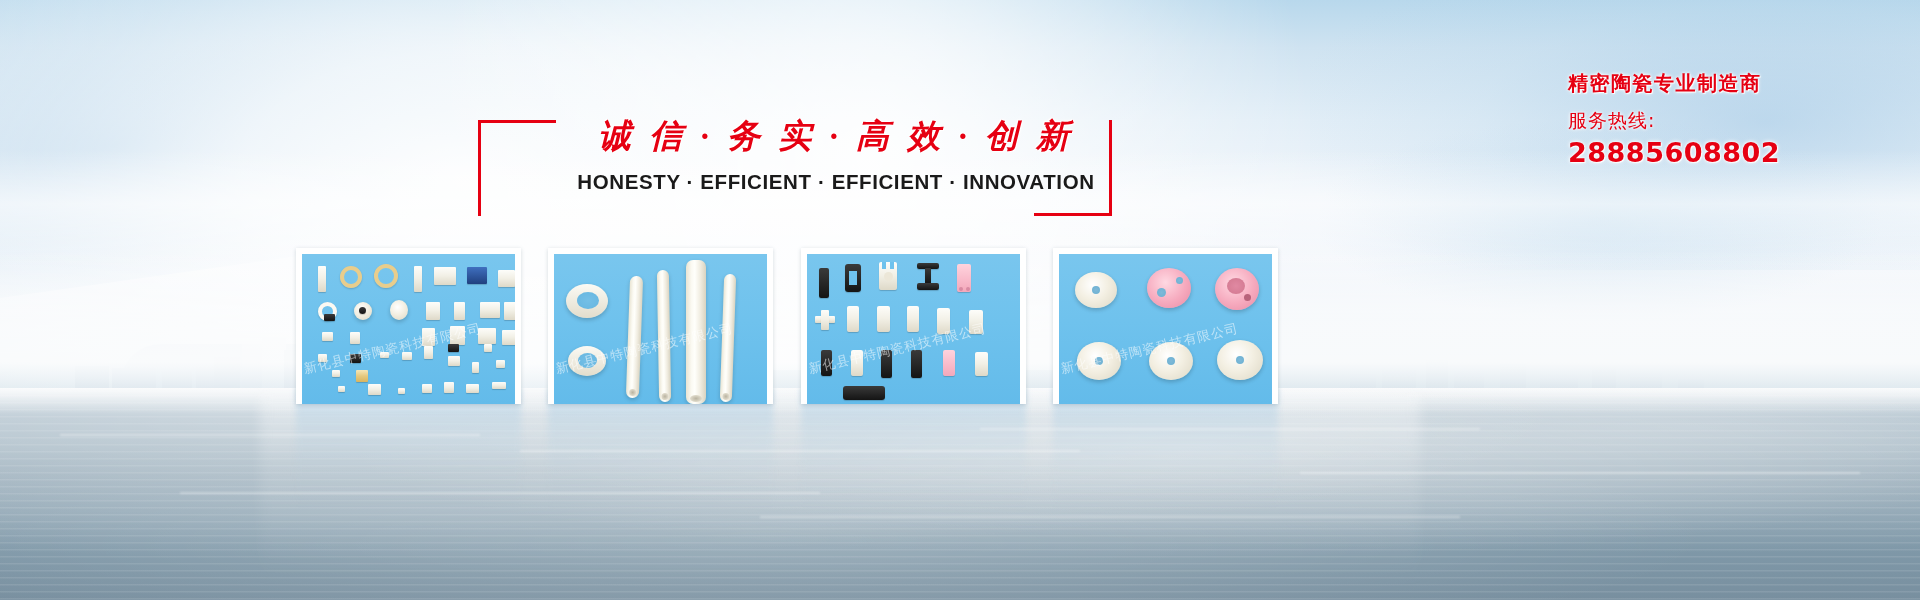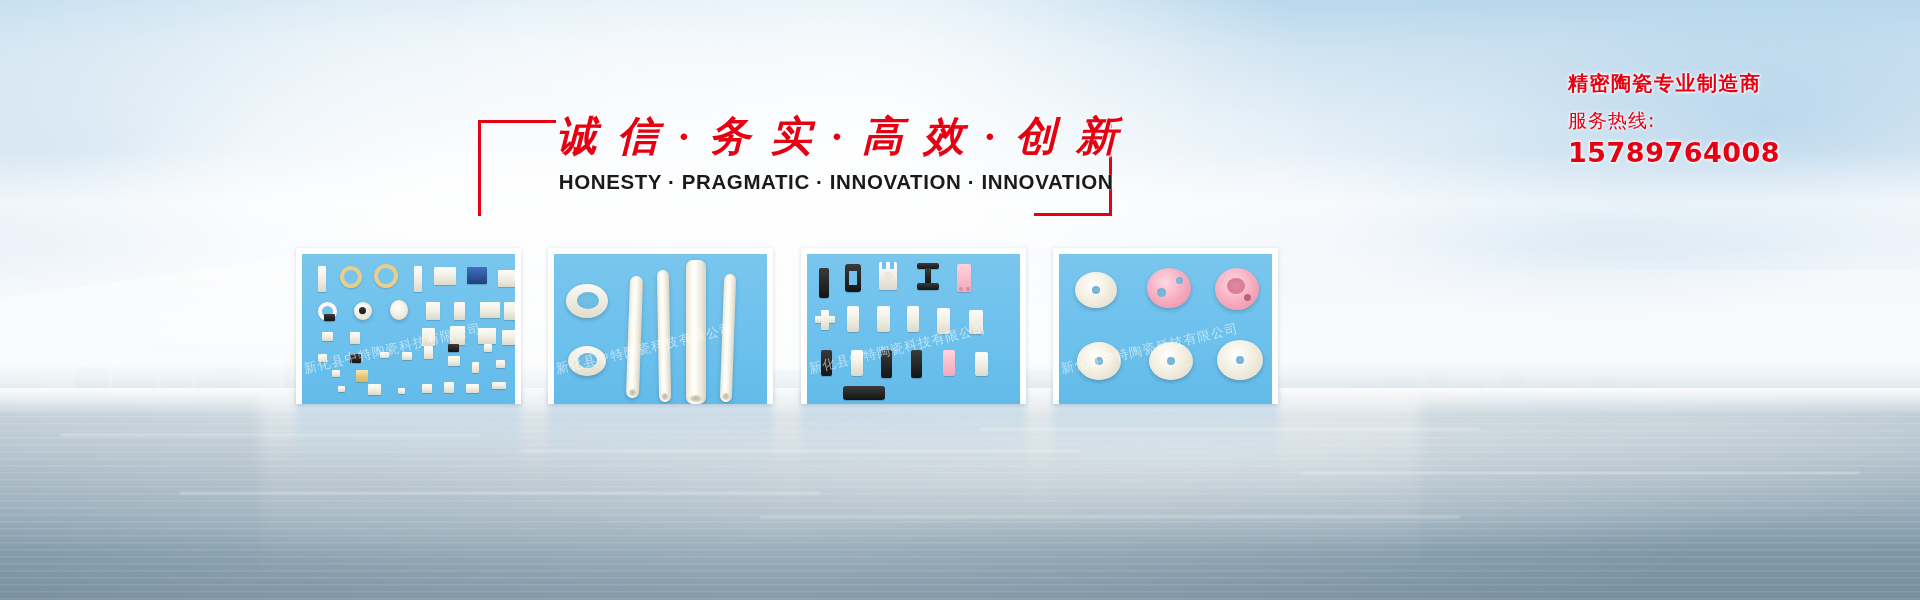--- a/index.html
+++ b/index.html
@@ -153,21 +153,21 @@
   }
   .bracket-l { left:0; top:12px; border-width:3px 0 0 3px; }
   .bracket-r { right:-14px; top:12px; border-width:0 3px 3px 0; }
 
   .slogan-cn {
     position:absolute; left:78px; top:0; width:560px;
     text-align:center;
     font-family:"Liberation Serif", serif;
     font-style:italic;
     font-weight:bold;
-    font-size:41px;
+    font-size:33px;
     letter-spacing:5px;
     color:#e60012;
     text-shadow:
       0 0 3px #fff, 0 0 3px #fff, 0 0 5px #fff,
       1px 1px 0 rgba(255,255,255,.9), -1px -1px 0 rgba(255,255,255,.9);
     white-space:nowrap;
     line-height:56px;
   }
   .slogan-en {
     position:absolute; left:78px; top:62px; width:560px;
@@ -349,27 +349,27 @@
     <div class="tyre" style="left:980px;top:40px;width:500px;"></div>
     <div class="tyre" style="left:1300px;top:84px;width:560px;"></div>
     <div class="tyre" style="left:180px;top:104px;width:640px;"></div>
     <div class="tyre" style="left:760px;top:128px;width:700px;"></div>
   </div>
 
   <div class="slogan">
     <div class="bracket-l"></div>
     <div class="bracket-r"></div>
     <div class="slogan-cn">诚 信 · 务 实 · 高 效 · 创 新</div>
-    <div class="slogan-en">HONESTY · PRAGMATIC · INNOVATION · INNOVATION</div>
+    <div class="slogan-en">HONESTY · EFFICIENT · EFFICIENT · INNOVATION</div>
   </div>
 
   <div class="contact">
     <div class="maker">精密陶瓷专业制造商</div>
     <div class="hotline-label">服务热线:</div>
-    <div class="hotline-number">15789764008</div>
+    <div class="hotline-number">28885608802</div>
   </div>
 
   <div class="panels">
 
     <div class="panel p1">
       <div class="inner">
         <div class="part chip" style="left:16px;top:12px;width:8px;height:26px;"></div>
         <div class="part ring goldring" style="left:38px;top:12px;width:22px;height:22px;"></div>
         <div class="part ring goldring" style="left:72px;top:10px;width:24px;height:24px;"></div>
         <div class="part chip" style="left:112px;top:12px;width:8px;height:26px;"></div>

